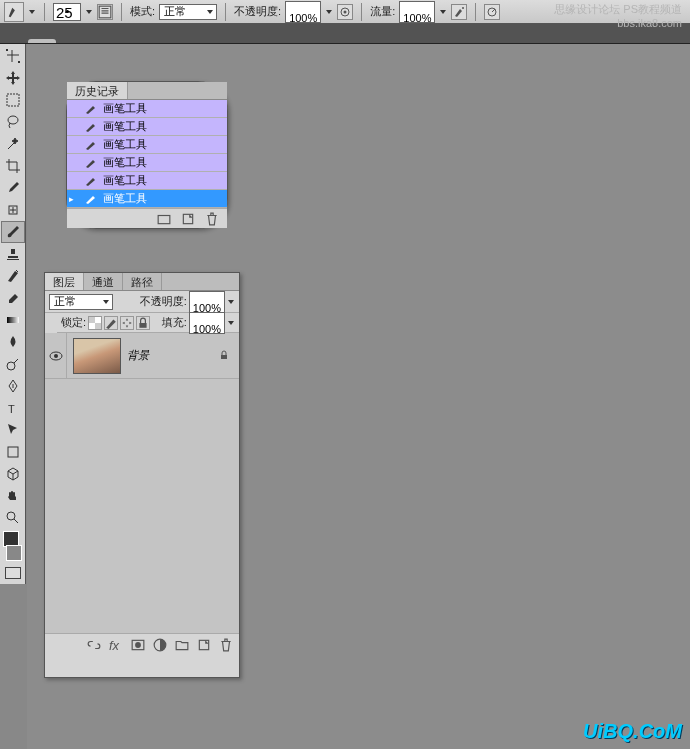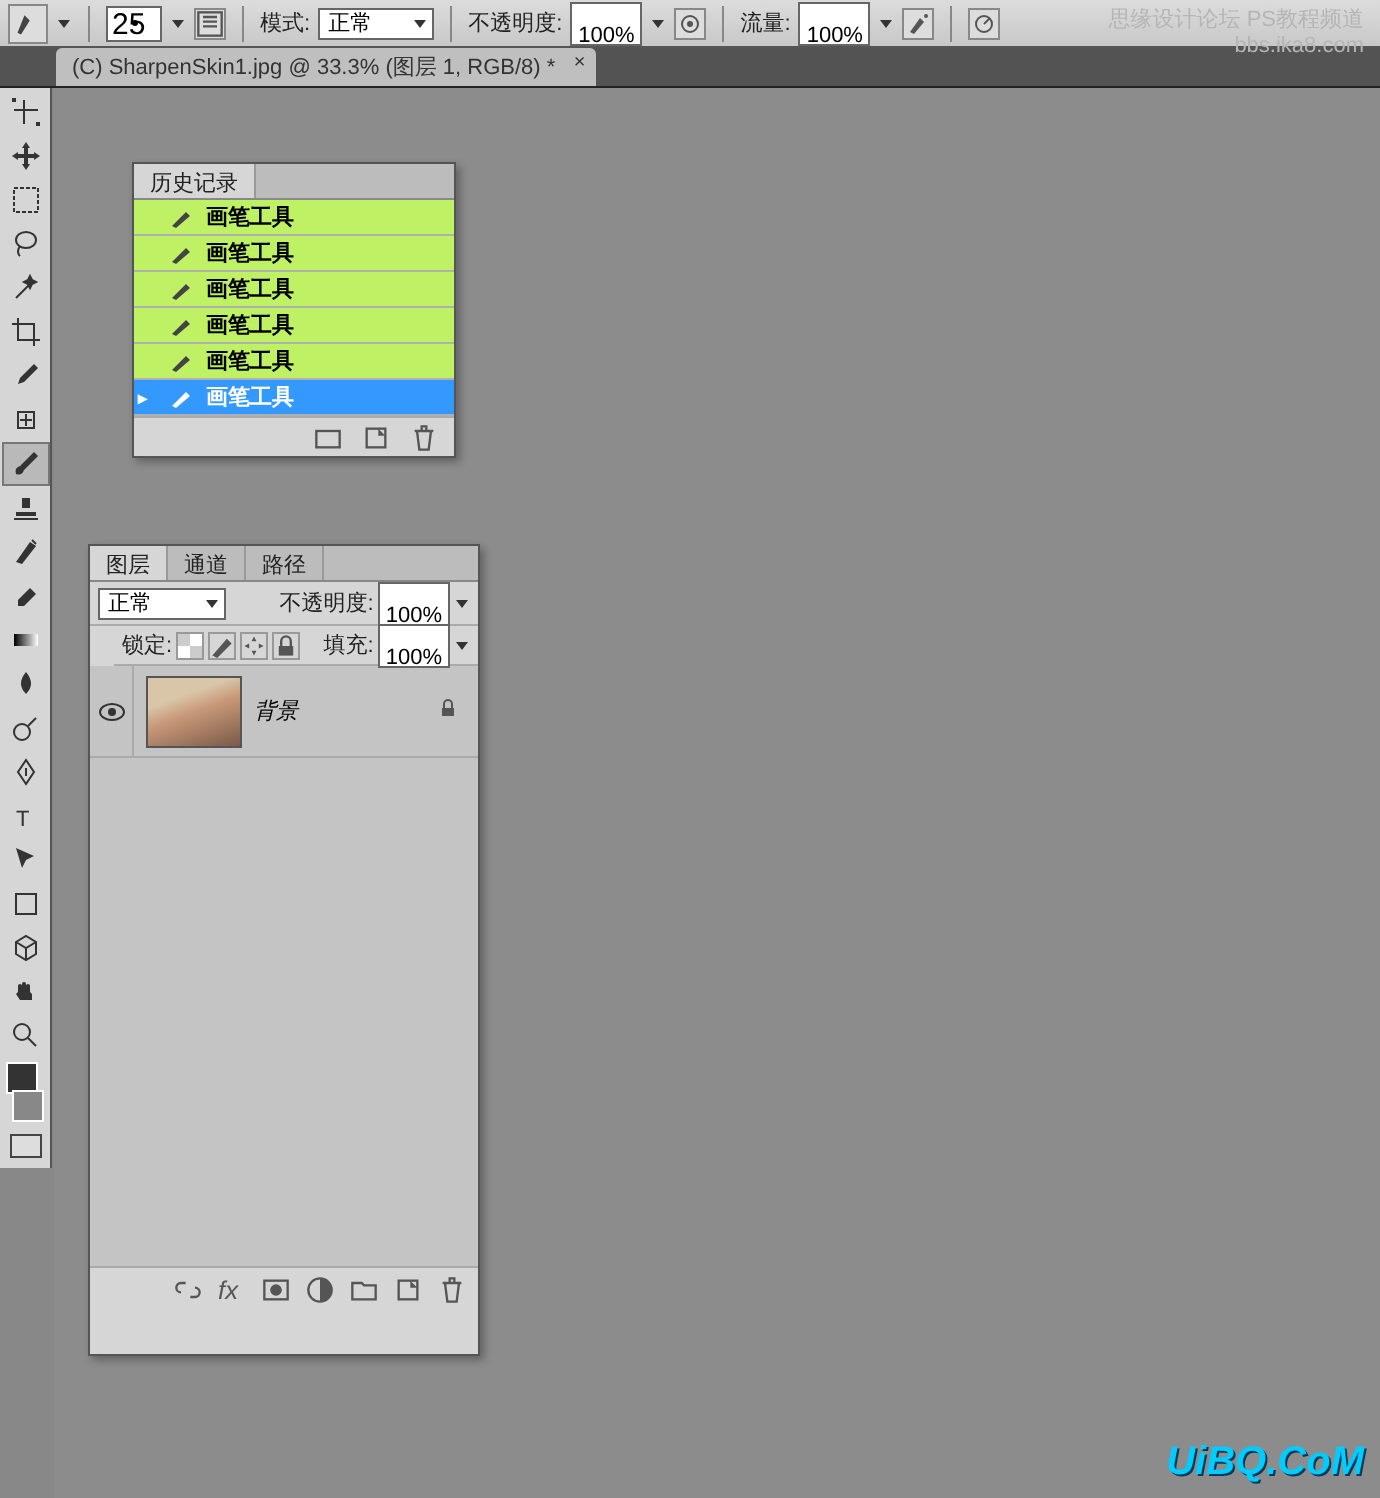--- a/index.html
+++ b/index.html
@@ -40,22 +40,22 @@
 .toolbox .mask-mode { height: 20px; display: flex; align-items: center; justify-content: center; }
 .toolbox .mask-mode .box { width: 16px; height: 12px; border: 1px solid #444; background: #ddd; }
 
 
 .panel { position: absolute; background: #d6d6d6; border: 1px solid #555; box-shadow: 2px 2px 4px rgba(0,0,0,0.3); }
 .panel-tabs { height: 18px; display: flex; background: #bcbcbc; border-bottom: 1px solid #888; }
 .panel-tabs .tab { padding: 2px 8px; font-size: 11px; color: #222; border-right: 1px solid #999; }
 .panel-tabs .tab.active { background: #d6d6d6; }
 
 
-#history-panel { left: 66px; top: 81px; width: 162px; }
-.hist-list { background: #bef264; font-weight: bold; }
+#history-panel { left: 66px; top: 81px; width: 162px; border-radius: 30px; }
+.hist-list { background: #c4b5fd; }
 .hist-row { height: 18px; display: flex; align-items: center; border-bottom: 1px solid #b0b0b0; padding-left: 16px; }
 .hist-row.active { background: #3399ff; color: #fff; }
 .hist-row .hicon { width: 16px; height: 14px; margin-right: 4px; display: flex; align-items: center; justify-content: center; }
 .hist-row .hicon svg { width: 12px; height: 10px; }
 .hist-row .marker { position: absolute; left: 2px; font-size: 9px; }
 .hist-footer { height: 20px; background: #d6d6d6; display: flex; justify-content: flex-end; align-items: center; gap: 10px; padding-right: 8px; border-top: 1px solid #aaa; }
 .hist-footer span { width: 14px; height: 14px; display: flex; align-items: center; justify-content: center; }
 
 
 #layers-panel { left: 44px; top: 272px; width: 196px; height: 406px; }
@@ -133,21 +133,20 @@
   <div class="mini-btn pressure-ico">
     <svg viewBox="0 0 12 12">
         <circle cx="6" cy="6" r="4" fill="none" stroke="#555"></circle>
         <path d="M6 6 L9 3" stroke="#555"></path>
       </svg>
   </div>
 </div>
 
 <div class="doc-tabs">
   <div class="doc-tab">
-    <span>(C) SharpenSkin1.jpg @ 33.3% (图层 1, RGB/8) *</span>
     <span class="close">×</span>
   </div>
 </div>
 
 <div class="canvas"></div>
 
 <div class="toolbox">
   <div class="tool">
       <svg viewBox="0 0 16 16">
         <path d="M2 7h12M7 2v12" stroke="#333"></path>

